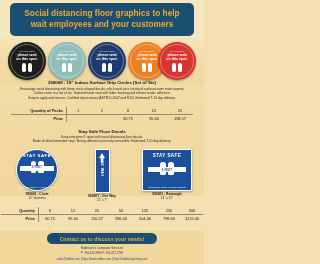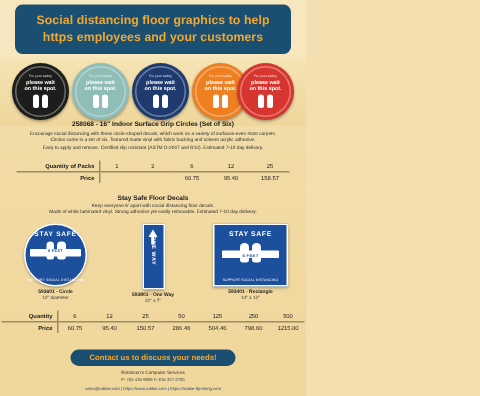--- a/index.html
+++ b/index.html
@@ -1,21 +1,21 @@
 <!DOCTYPE html>
 <html><head>
 <meta charset="utf-8">
 <style>
   html,body{margin:0;padding:0;}
   body{
     width:204px;height:264px;overflow:hidden;
     font-family:"Liberation Sans", sans-serif;
     background:#f3dfb0;
   }
-  .page{position:relative;width:204px;height:233px;
+  .page{position:relative;width:204px;height:196px;
     background:linear-gradient(180deg,#f7e9c4 0%,#f2dca8 30%,#f0d79c 100%);}
 
   
   .hdr-band{position:absolute;left:0;top:0;width:204px;height:42px;background:#f6e7bf;}
   .hdr-box{position:absolute;left:10px;top:3px;width:184px;height:33px;
     background:#1b4f72;border-radius:5px;
     display:flex;align-items:center;justify-content:center;}
   .hdr-text{color:#f0a830;font-size:8.2px;font-weight:bold;line-height:10.5px;
     text-align:center;padding:0 5px;letter-spacing:.05px;}
 
@@ -113,21 +113,21 @@
 </style>
 </head>
 <body>
 
 <div class="page">
 
   <div class="hdr-band"></div>
   <div class="hdr-box">
     <div class="hdr-text">
       <span>Social distancing floor graphics to help</span><br>
-      <span>https employees and your customers</span>
+      <span>wait employees and your customers</span>
     </div>
   </div>
 
   <div class="strip">
     <div class="strip-bg"></div>
 
     <div class="decal" id="dc0" style="left:8px;background:#1d1d1b;">
       <div class="ring"></div>
       <div class="d1">For your safety</div>
       <div class="d2">please wait</div>

